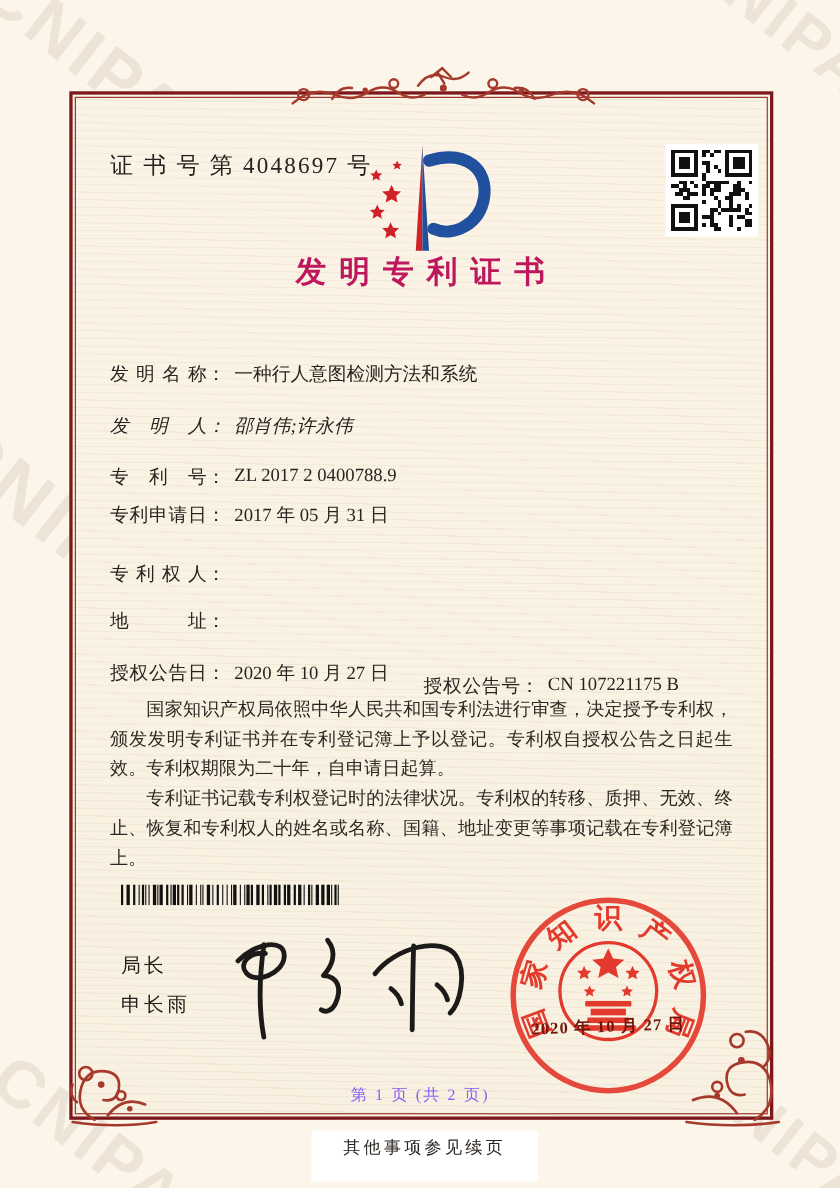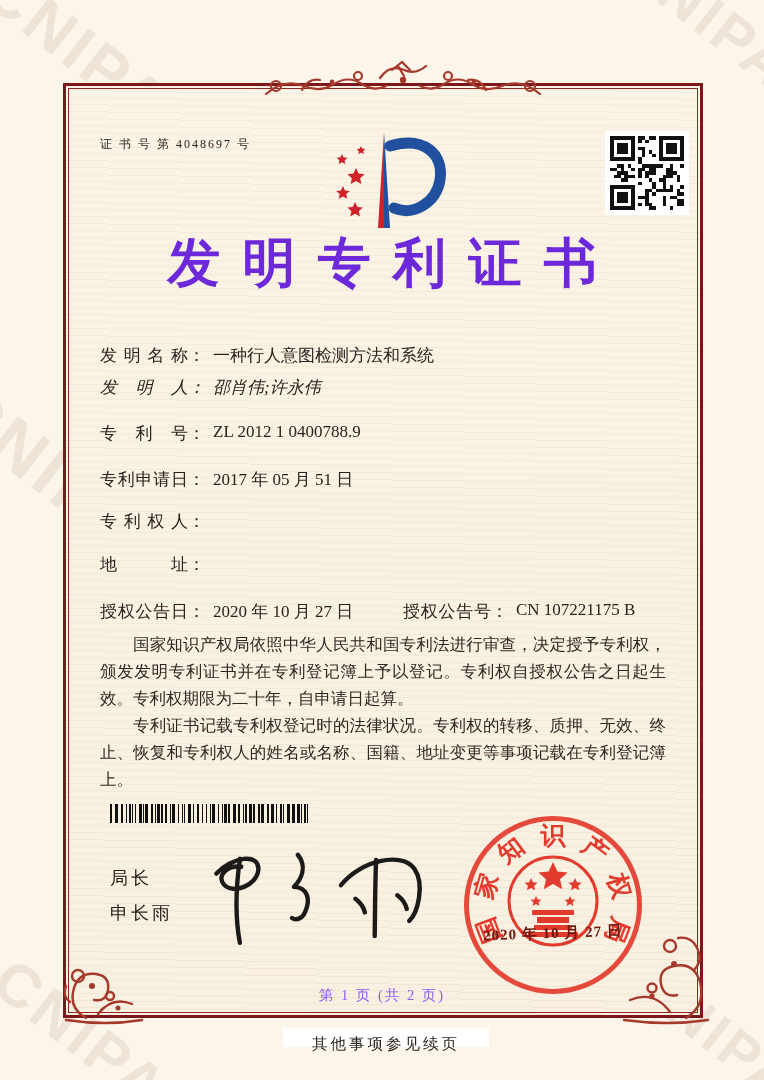--- a/index.html
+++ b/index.html
@@ -18,33 +18,33 @@
     position:absolute; left:63px; top:83px; width:634px; height:929px;
     border:3px solid #7c181c;
     background:
       repeating-linear-gradient(0.8deg, rgba(203,166,124,0.12) 0 1px, rgba(0,0,0,0) 1px 7px),
       linear-gradient(#fbf4e6,#f8f0e0);
   }
   .frame::after{
     content:""; position:absolute; inset:2px; border:1px solid #93261f; pointer-events:none;
   }
   .abs{position:absolute;}
-  .cert-number{left:100px; top:136px; font-size:12px; letter-spacing:2px; color:#262220;}
+  .cert-number{left:100px; top:136px; font-size:21px; letter-spacing:2px; color:#262220;}
   .page-title{
-    left:0; right:0; top:228px; text-align:center; font-size:53px; font-weight:bold;
-    letter-spacing:0.42em; text-indent:0.42em; color:#6d28d9;
+    left:0; right:0; top:228px; text-align:center; font-size:28px; font-weight:bold;
+    letter-spacing:0.42em; text-indent:0.42em; color:#be185d;
   }
   .qr-box{left:605px; top:131px; width:84px; height:84px; background:#fff; padding:0;}
   .qr-box svg{display:block; margin:5px;}
   .field-row{left:100px; font-size:17px; color:#28231f; display:flex; align-items:flex-start;}
   .field-label{display:inline-block; width:88px; text-align:justify; text-align-last:justify; flex:0 0 88px;}
   .field-colon{flex:0 0 auto;}
   .field-value{margin-left:8px;}
   .addr-value{width:452px; line-height:24px;}
-  .grant-group2{position:absolute; left:285px; top:0; display:flex;margin-left:18px;}
+  .grant-group2{position:absolute; left:285px; top:12px; display:flex;}
   .body-par{
     left:100px; width:566px; font-size:16.5px; line-height:27px; color:#2e2823;
     text-align:justify; text-indent:2em; font-style:normal;
   }
   .barcode{left:110px; top:804px; width:200px; height:19px;}
   .signer-title{left:110px; top:866px; font-size:18px; color:#26211d; letter-spacing:3px;}
   .signer-name{left:110px; top:901px; font-size:18px; color:#26211d; letter-spacing:3px;}
   .signature{left:195px; top:826px; width:250px; height:125px;}
   .seal{left:460px; top:812px; width:186px; height:186px;}
   .seal-ring{position:absolute; inset:4px; border:5px solid rgba(226,59,46,0.92); border-radius:50%;}
@@ -52,21 +52,21 @@
     position:absolute; width:26px; height:26px; line-height:26px; text-align:center;
     font-size:25px; font-weight:bold; color:#e23b2e;
   }
   .seal-emblem{position:absolute; left:44px; top:40px;}
   .seal-date{
     position:absolute; left:8px; top:112px; width:170px; text-align:center;
     font-size:15px; font-weight:bold; color:#6e150c; letter-spacing:1px; transform:rotate(-2deg);
   }
   .page-num{left:0; right:0; top:986px; text-align:center; font-size:14.5px; letter-spacing:2px; color:#8b5cf6;}
   .cont-strip{
-    left:283px; top:1028px; width:206px; height:19px; background:#ffffff;
+    left:283px; top:1028px; width:206px; height:46px; background:#ffffff;
     text-align:center; line-height:32px; font-size:15.5px; letter-spacing:3px; color:#2a2520;
   }
   .ornament{pointer-events:none;}
 </style>
 </head>
 <body>
 
 <div class="page">
 
   <div class="watermark" style="left:-30px;top:10px;font-size:64px;">CNIPA</div>
@@ -260,39 +260,39 @@
         <rect x="19" y="19" width="1" height="1" fill="#111"></rect>
         <rect x="20" y="19" width="1" height="1" fill="#111"></rect>
         <rect x="11" y="20" width="1" height="1" fill="#111"></rect>
         <rect x="12" y="20" width="1" height="1" fill="#111"></rect>
         <rect x="17" y="20" width="1" height="1" fill="#111"></rect>
       </svg>
   </div>
 
   <div class="abs page-title">发明专利证书</div>
 
-  <div class="abs field-row" style="top:344px;">
+  <div class="abs field-row" style="top:328px;">
     <span class="field-label">发明名称</span>
       <span class="field-colon">：</span>
     <span class="field-value">一种行人意图检测方法和系统</span>
   </div>
   <div class="abs field-row" style="top:376px;font-style:italic;">
     <span class="field-label">发明人</span>
       <span class="field-colon">：</span>
     <span class="field-value">邵肖伟;许永伟</span>
   </div>
   <div class="abs field-row" style="top:422px;">
     <span class="field-label">专利号</span>
       <span class="field-colon">：</span>
-    <span class="field-value">ZL 2012 1 0400788.9</span>
-  </div>
-  <div class="abs field-row" style="top:468px;">
+    <span class="field-value">ZL 2017 2 0400788.9</span>
+  </div>
+  <div class="abs field-row" style="top:457px;">
     <span class="field-label">专利申请日</span>
       <span class="field-colon">：</span>
-    <span class="field-value">2017 年 05 月 51 日</span>
+    <span class="field-value">2017 年 05 月 31 日</span>
   </div>
   <div class="abs field-row" style="top:510px;">
     <span class="field-label">专利权人</span>
       <span class="field-colon">：</span>
   </div>
   <div class="abs field-row" style="top:553px;">
     <span class="field-label">地址</span>
       <span class="field-colon">：</span>
   </div>
   <div class="abs field-row" style="top:600px; width:566px;">

